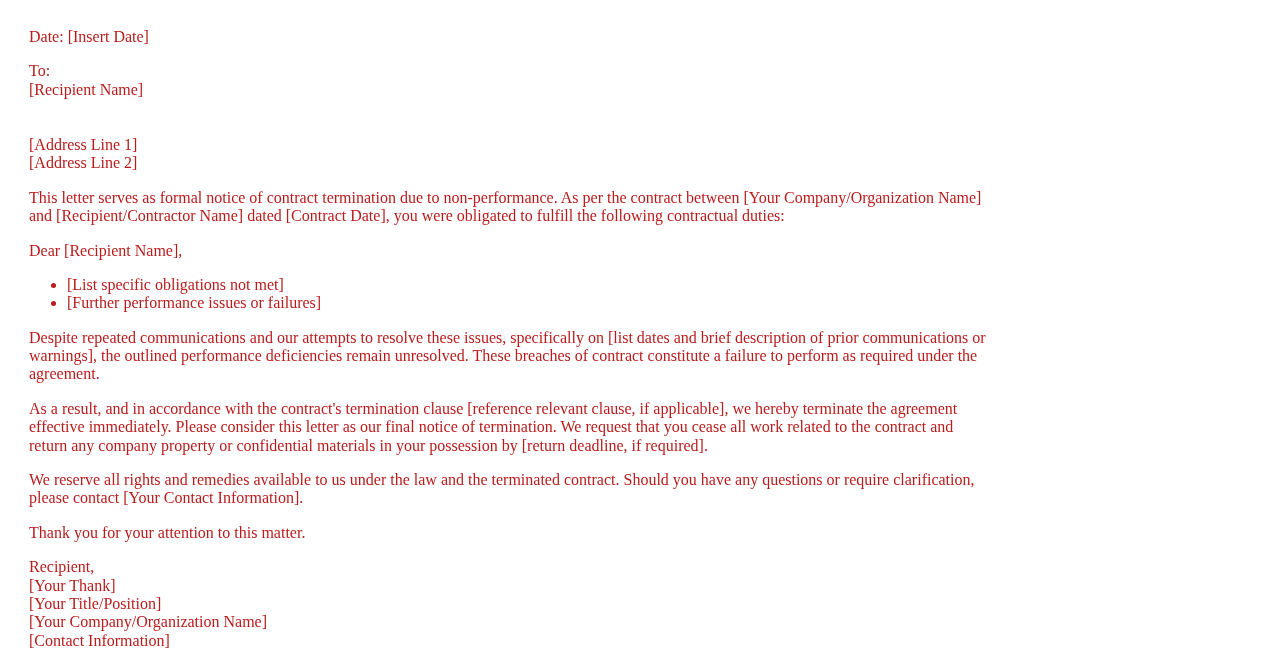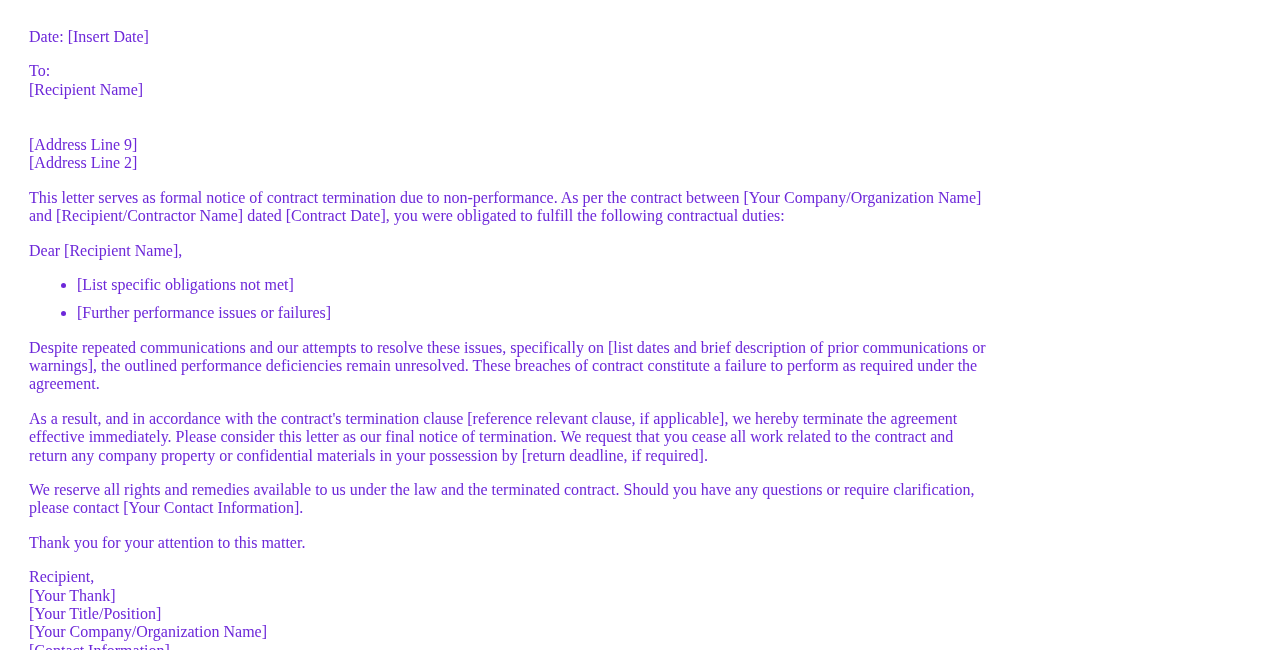--- a/index.html
+++ b/index.html
@@ -11,42 +11,42 @@
     width: 1278px;
     height: 650px;
     overflow: hidden;
   }
   .document {
     box-sizing: border-box;
     width: 1026px;
     height: 650px;
     padding: 12px 32px 0 29px;
     overflow: hidden;
-    color: #6d28d9;
+    color: #b91c1c;
     font-family: "Liberation Serif", "DejaVu Serif", serif;
     font-size: 16px;
     line-height: 1.15;
   }
   .document p {
     margin: 16px 0;
   }
   .document ul {
     margin: 16px 0;
     padding-left: 38px;
   }
   .document li {
-    margin: 10px;
+    margin: 0;
   }
 </style>
 </head>
 <body>
 
 <main class="document">
     <p><span>Date: [Insert Date]</span></p>
-    <p><span>To:</span><br><span>[Recipient Name]</span><br><br><br><span>[Address Line 9]</span><br><span>[Address Line 2]</span></p>
+    <p><span>To:</span><br><span>[Recipient Name]</span><br><br><br><span>[Address Line 1]</span><br><span>[Address Line 2]</span></p>
     <p><span>This letter serves as formal notice of contract termination due to non-performance. As per the contract between [Your Company/Organization Name] and [Recipient/Contractor Name] dated [Contract Date], you were obligated to fulfill the following contractual duties:</span></p>
     <p><span>Dear [Recipient Name],</span></p>
     <ul>
       <li>[List specific obligations not met]</li>
       <li>[Further performance issues or failures]</li>
     </ul>
     <p><span>Despite repeated communications and our attempts to resolve these issues, specifically on [list dates and brief description of prior communications or warnings], the outlined performance deficiencies remain unresolved. These breaches of contract constitute a failure to perform as required under the agreement.</span></p>
     <p><span>As a result, and in accordance with the contract's termination clause [reference relevant clause, if applicable], we hereby terminate the agreement effective immediately. Please consider this letter as our final notice of termination. We request that you cease all work related to the contract and return any company property or confidential materials in your possession by [return deadline, if required].</span></p>
     <p><span>We reserve all rights and remedies available to us under the law and the terminated contract. Should you have any questions or require clarification, please contact [Your Contact Information].</span></p>
     <p><span>Thank you for your attention to this matter.</span></p>

